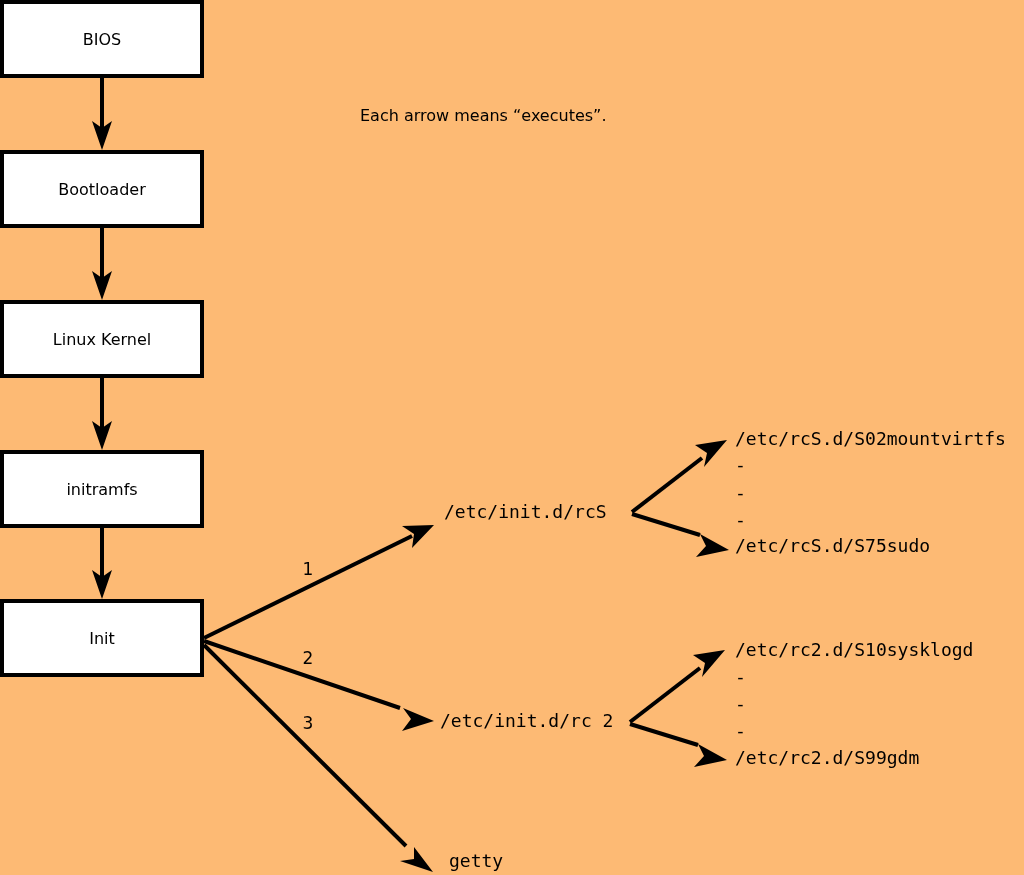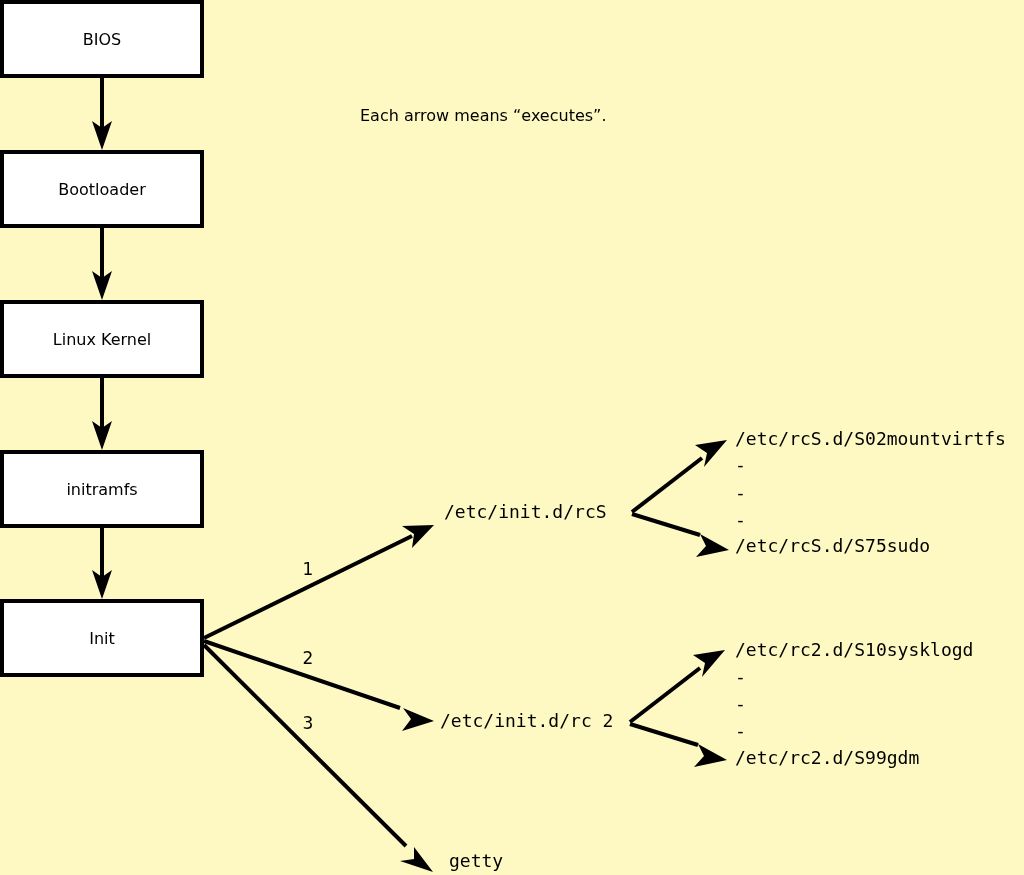--- a/index.html
+++ b/index.html
@@ -11,21 +11,21 @@
   body {
     width: 1024px;
     height: 875px;
     overflow: hidden;
     font-family: "Liberation Sans", sans-serif;
   }
   #diagram-root {
     position: relative;
     width: 1024px;
     height: 875px;
-    background: #fef9c3;
+    background: #fdba74;
   }
   svg#boot-diagram {
     display: block;
     width: 1024px;
     height: 875px;
   }
   .box-rect {
     fill: #ffffff;
     stroke: #000000;
     stroke-width: 4;

